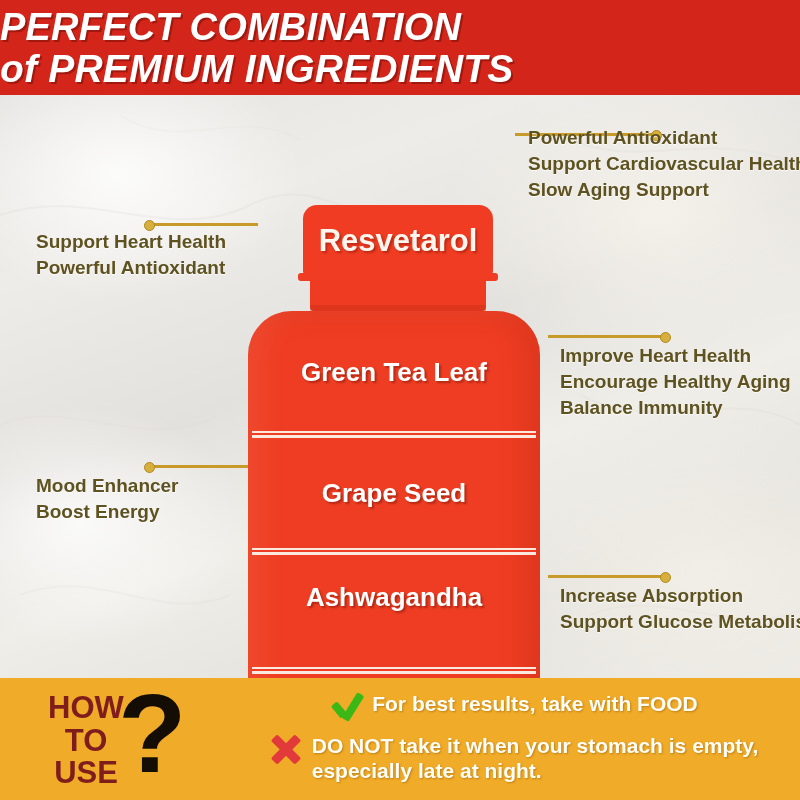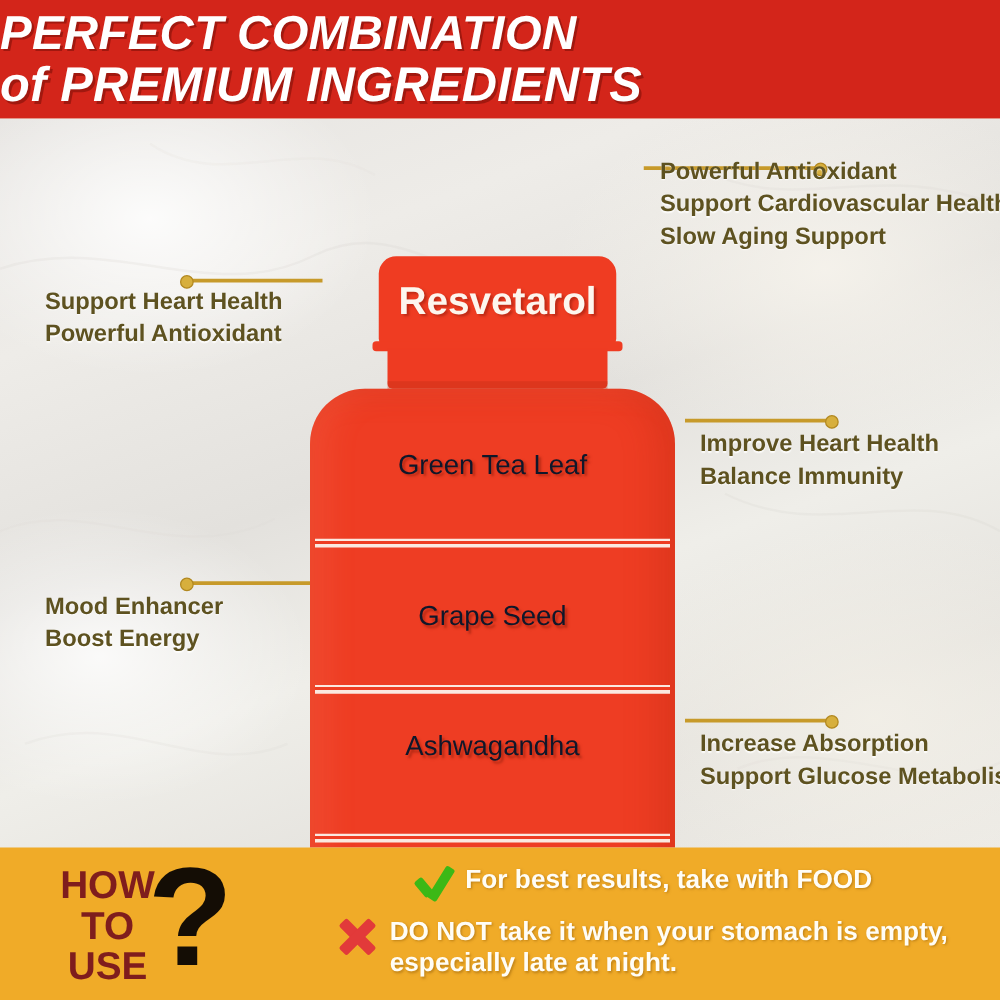--- a/index.html
+++ b/index.html
@@ -76,21 +76,21 @@
     background:#ee3d23;border-radius:44px 44px 30px 30px;
     overflow:hidden;
     box-shadow:inset -14px 0 26px rgba(180,40,18,0.28),
                inset 14px 0 22px rgba(255,140,110,0.18);
   }
   .band{
     position:absolute;left:0;width:292px;
     display:flex;align-items:center;justify-content:center;
   }
   .band-text{
-    color:#0f172a;font-weight:normal;font-size:22px;white-space:nowrap;
+    color:#ffffff;font-weight:bold;font-size:26px;white-space:nowrap;
     text-shadow:2px 2px 2px rgba(140,28,10,0.6);
   }
   .divider{
     position:absolute;left:4px;width:284px;height:7px;
     background:linear-gradient(to bottom,#fbe9e0 0px,#fbe9e0 2px,#ee3d23 2px,#ee3d23 4px,#fbe9e0 4px,#fbe9e0 7px);
   }
 
   
   .leader{position:absolute;height:3px;background:#c79a2a;}
   .leader-dot{
@@ -220,20 +220,21 @@
       <div>Slow Aging Support</div>
     </div>
 
     <div class="annot left" style="left:36px;top:134px;">
       <div>Support Heart Health</div>
       <div>Powerful Antioxidant</div>
     </div>
 
     <div class="annot right" style="left:560px;top:248px;">
       <div>Improve Heart Health</div>
+      <div>Encourage Healthy Aging</div>
       <div>Balance Immunity</div>
     </div>
 
     <div class="annot left" style="left:36px;top:378px;">
       <div>Mood Enhancer</div>
       <div>Boost Energy</div>
     </div>
 
     <div class="annot right" style="left:560px;top:488px;">
       <div>Increase Absorption</div>

